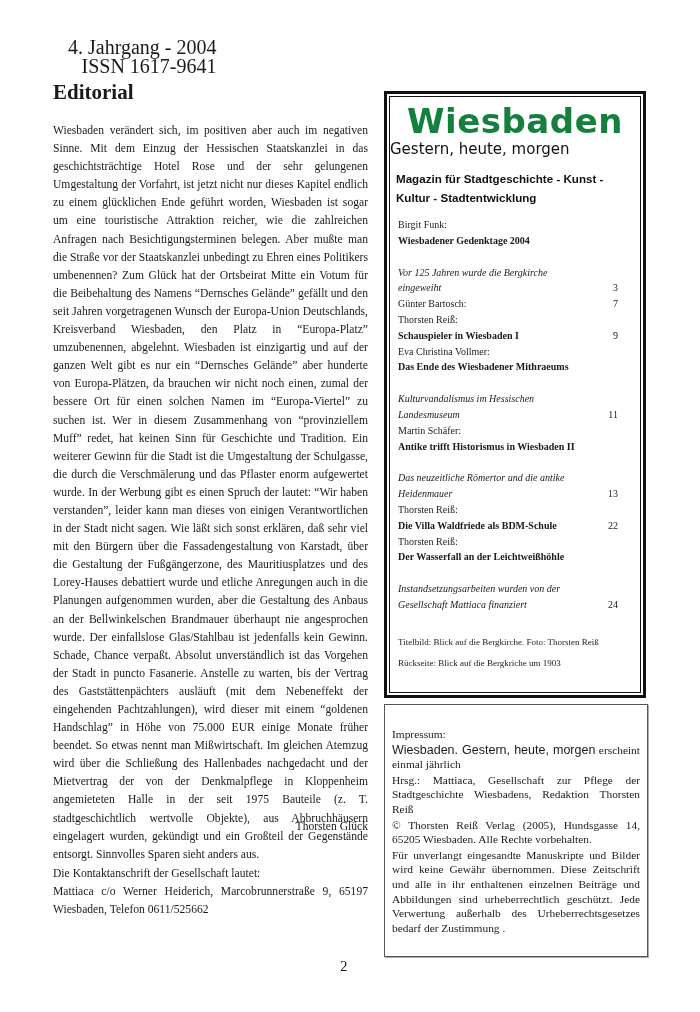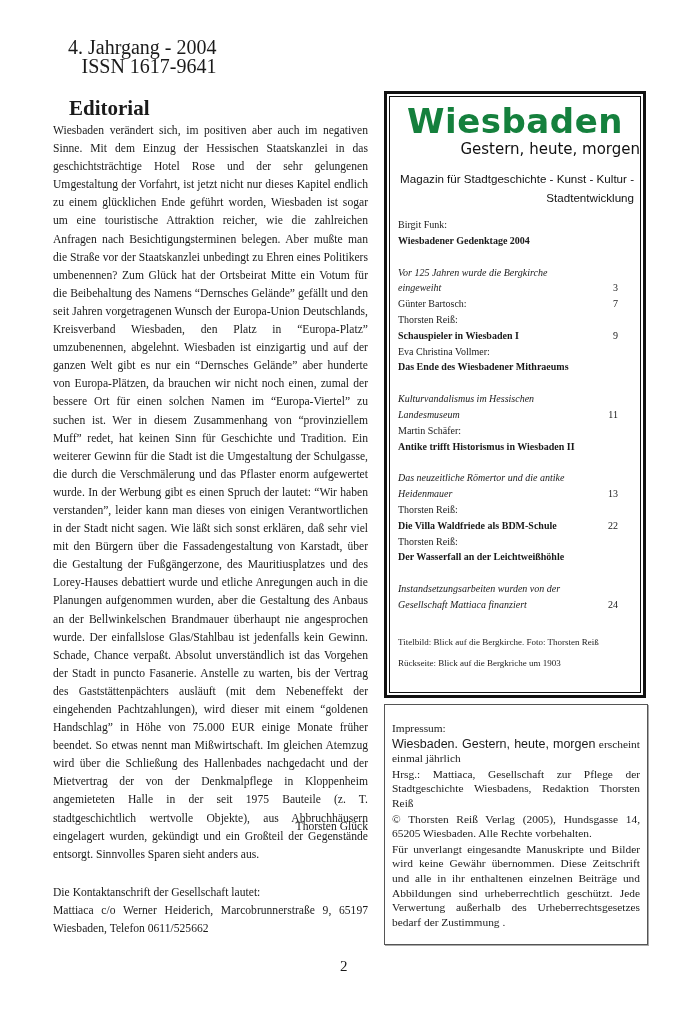--- a/index.html
+++ b/index.html
@@ -1,62 +1,62 @@
 <!DOCTYPE html>
 <html><head>
 <meta charset="utf-8">
 <style>
   html, body { margin: 0; padding: 0; }
   body {
     width: 700px; height: 1012px; background: #ffffff; position: relative; overflow: hidden;
     font-family: "Liberation Serif", "DejaVu Serif", serif; color: #1a1a1a;
   }
   .header-meta { position: absolute; left: 68px; top: 38px; font-size: 20px; line-height: 19px; text-align: right; }
-  .editorial-title { position: absolute; left: 53px; top: 80px; font-size: 21px; font-weight: bold; margin: 16px; }
+  .editorial-title { position: absolute; left: 53px; top: 80px; font-size: 21px; font-weight: bold; margin: 0; }
   .editorial-body {
     position: absolute; left: 53px; top: 122px; width: 315px;
     font-size: 11.6px; line-height: 18.1px; text-align: justify; hyphens: none;
   }
   .editorial-body p { margin: 0; }
   .signature { position: absolute; left: 53px; top: 820px; width: 315px; text-align: right; font-size: 11.6px; }
-  .contact { position: absolute; left: 53px; top: 865px; width: 315px; font-size: 11.6px; line-height: 18.1px; margin-top: 19px; }
+  .contact { position: absolute; left: 53px; top: 865px; width: 315px; font-size: 11.6px; line-height: 18.1px; }
   .contact .line2 { text-align: justify; text-align-last: justify; }
   .page-number { position: absolute; left: 340px; top: 958px; font-size: 15px; }
 
   .toc-box {
     position: absolute; left: 384px; top: 91px; width: 256px; height: 601px;
     border: 3px solid #111; padding: 0;
   }
   .toc-inner {
     position: absolute; left: 2px; top: 2px; right: 2px; bottom: 2px; border: 1px solid #111;
   }
   .mag-title {
     position: absolute; left: 0; right: 0; top: 6px; text-align: center;
     font-family: "DejaVu Sans", "Liberation Sans", sans-serif; font-weight: bold;
     font-size: 34px; line-height: 36px; letter-spacing: 0.5px; color: #15803d;
   }
   .mag-subtitle {
-    position: absolute; left: 0; right: 0; top: 43px; text-align: right;
+    position: absolute; left: 0; right: 0; top: 43px; text-align: left;
     font-family: "DejaVu Sans", "Liberation Sans", sans-serif; font-size: 15px; color: #111;
   }
   .mag-desc {
-    position: absolute; left: 6px; right: 6px; top: 72px; text-align: right;
-    font-family: "Liberation Sans", sans-serif; font-size: 11.6px; line-height: 19px; color: #111;
+    position: absolute; left: 6px; right: 6px; top: 72px; text-align: left;
+    font-family: "Liberation Sans", sans-serif; font-size: 11.6px; line-height: 19px; color: #111; font-weight: bold;
   }
   .toc-list { position: absolute; left: 8px; right: 10px; top: 120px; font-size: 10px; line-height: 15.8px; }
   .toc-entry { position: relative; }
   .toc-entry .author { display: block; }
   .toc-entry .title { display: block; font-weight: bold; }
   .toc-entry .subtitle { display: block; font-style: italic; padding-right: 40px; margin-top: 16px; }
   .toc-entry .page { position: absolute; right: 12px; bottom: 0; }
   .toc-credits { position: absolute; left: 8px; right: 8px; top: 535px; font-size: 9px; line-height: 21px; }
 
   .impressum-box {
     position: absolute; left: 384px; top: 704px; width: 248px; height: 219px;
-    border: 1px solid #555; box-shadow: 1px 1px 0 #aaa; padding: 10px 7px;
+    border: 1px solid #555; box-shadow: 1px 1px 0 #aaa; padding: 16px 7px;
     font-size: 11.4px; line-height: 14.6px; text-align: justify;
   }
   .impressum-box p { margin: 0 0 1px 0; }
   .impressum-heading { margin-top: 6px !important; }
   .sans { font-family: "Liberation Sans", sans-serif; font-size: 12.5px; margin-top: 32px; }
 </style>
 </head>
 <body>
 
 <div class="header-meta">

